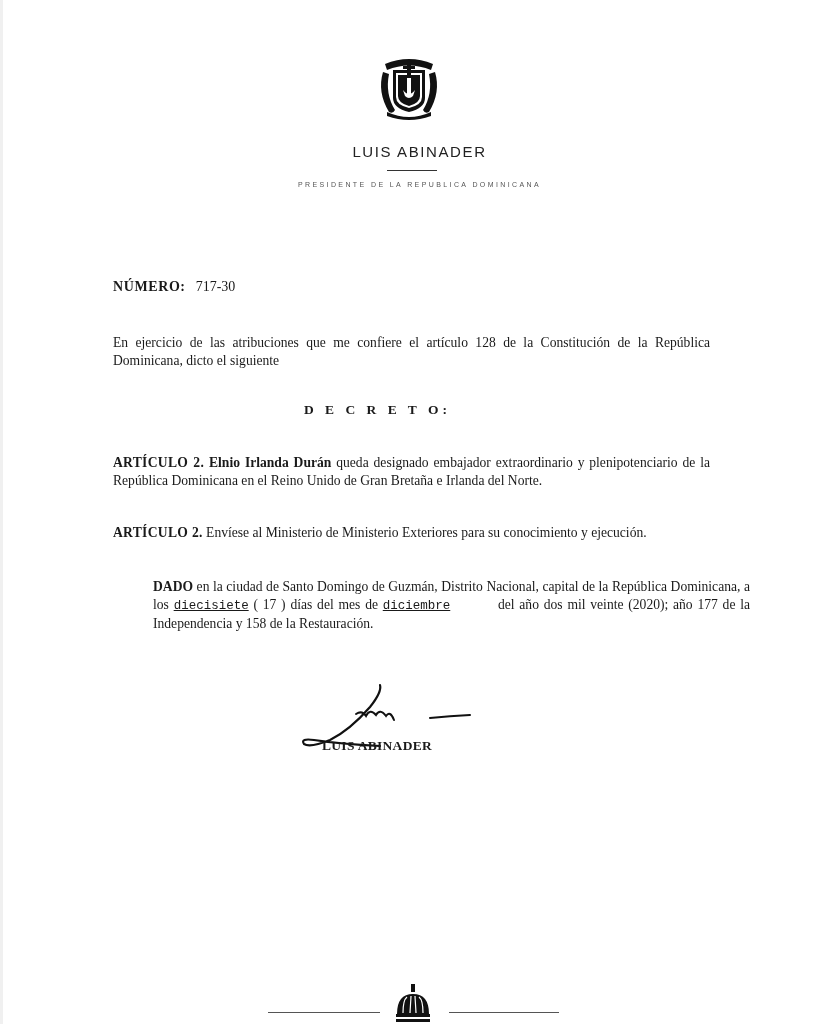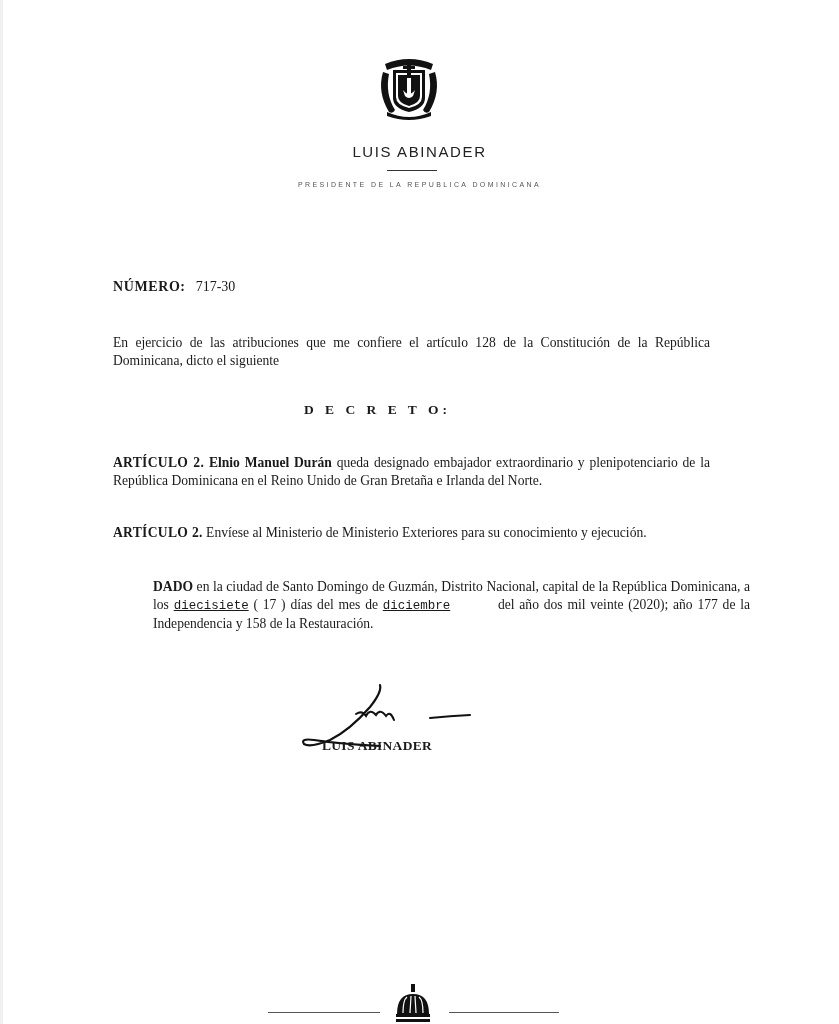--- a/index.html
+++ b/index.html
@@ -63,21 +63,21 @@
 <div class="abs numero">
   <b>NÚMERO:</b><span class="num-val">717-30</span>
 </div>
 
 <div class="abs para intro">En ejercicio de las atribuciones que me confiere el artículo 128 de la Constitución de la República Dominicana, dicto el siguiente</div>
 
 <div class="abs decreto">D E C R E T O:</div>
 
 <div class="abs para art1">
   <span class="art-label">ARTÍCULO 2.</span>
-  <span class="bold">Elnio Manuel Durán</span>
+  <span class="bold">Elnio Irlanda Durán</span>
   <span>queda designado embajador extraordinario y plenipotenciario de la República Dominicana en el Reino Unido de Gran Bretaña e Irlanda del Norte.</span>
 </div>
 
 <div class="abs para art2">
   <span class="art-label">ARTÍCULO 2.</span>
   <span>Envíese al Ministerio de Ministerio Exteriores para su conocimiento y ejecución.</span>
 </div>
 
 <div class="abs para dado">
   <span class="bold">DADO</span>

